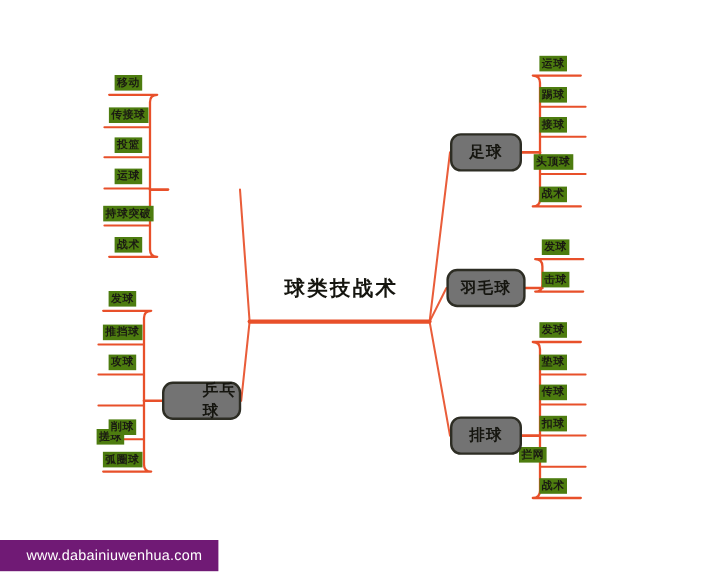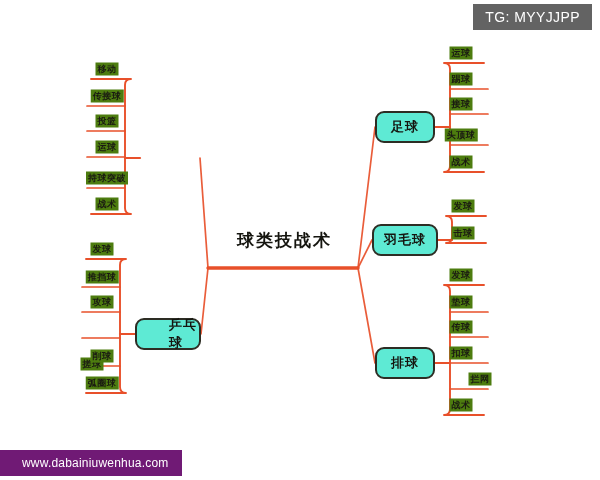--- a/index.html
+++ b/index.html
@@ -20,21 +20,21 @@
     left: 0;
     top: 0;
     width: 600px;
     height: 480px;
   }
   .node-box {
     position: absolute;
     box-sizing: border-box;
     border: 2px solid #2d2d24;
     border-radius: 9px;
-    background: #5eead4;
+    background: #737373;
     display: flex;
     align-items: center;
     justify-content: center;
     color: #15150f;
     font-weight: bold;
     letter-spacing: 1px;
     z-index: 5;
   }
   .node-box.branch {
     width: 60px;
@@ -155,21 +155,20 @@
       <div class="leaf-label" style="left: 461px; top: 79px;">踢球</div>
       <div class="leaf-label" style="left: 461px; top: 104px;">接球</div>
       <div class="leaf-label" style="left: 461px; top: 135px;">头顶球</div>
       <div class="leaf-label" style="left: 461px; top: 162px;">战术</div>
       <div class="leaf-label" style="left: 463px; top: 206px;">发球</div>
       <div class="leaf-label" style="left: 463px; top: 233px;">击球</div>
       <div class="leaf-label" style="left: 461px; top: 275px;">发球</div>
       <div class="leaf-label" style="left: 461px; top: 302px;">垫球</div>
       <div class="leaf-label" style="left: 461px; top: 327px;">传球</div>
       <div class="leaf-label" style="left: 461px; top: 353px;">扣球</div>
-      <div class="leaf-label" style="left: 480px; top: 379px;">拦网</div>
+      <div class="leaf-label" style="left: 444px; top: 379px;">拦网</div>
       <div class="leaf-label" style="left: 461px; top: 405px;">战术</div>
     </div>
 
-  <div class="tg-tag">TG: MYYJJPP</div>
 
   <div class="watermark">www.dabainiuwenhua.com</div>
 
 </div>
 
 </body></html>

